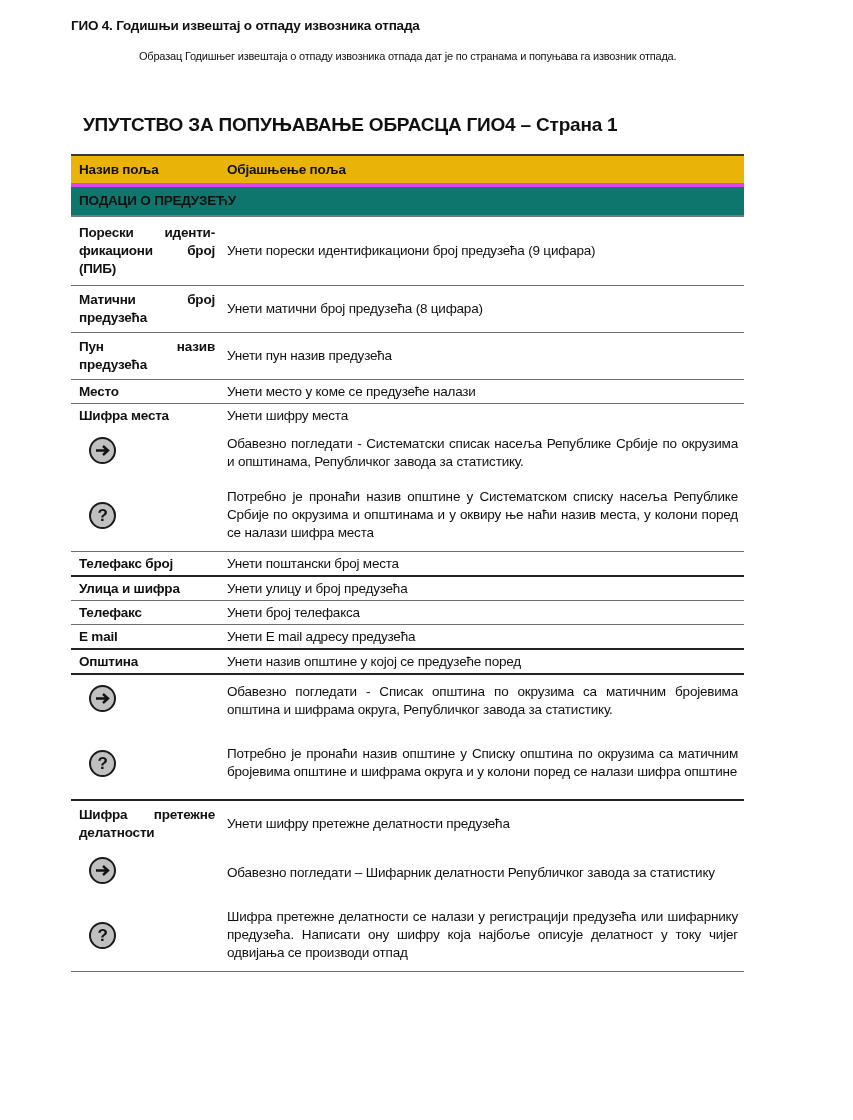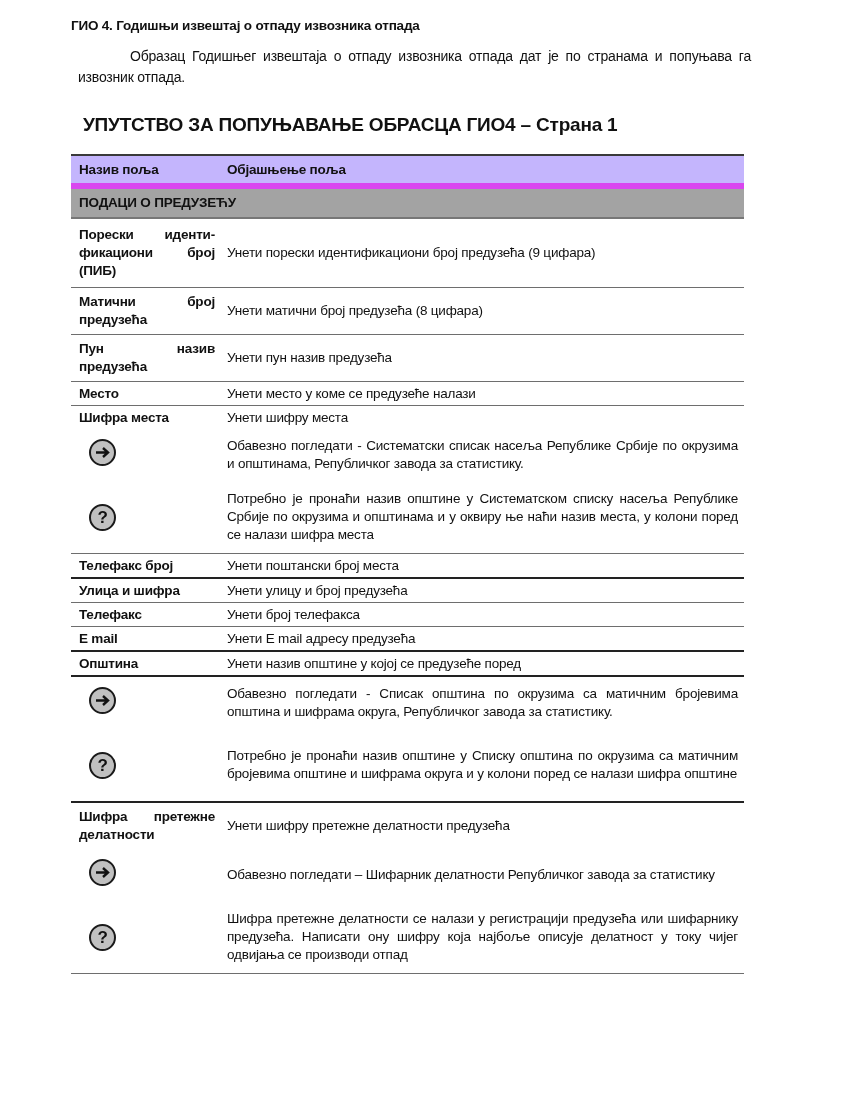--- a/index.html
+++ b/index.html
@@ -6,42 +6,42 @@
   body {
     width: 853px; height: 1120px; position: relative; overflow: hidden;
     font-family: "Liberation Sans", sans-serif; color: #111;
   }
   .page { position: absolute; left: 71px; top: 0; width: 673px; }
   .title {
     position: absolute; left: 0; top: 18px; font-size: 13.5px; font-weight: bold;
     letter-spacing: -0.2px;
   }
   .intro {
-    position: absolute; left: 7px; top: 46px; width: 673px; font-size: 14px;
+    position: absolute; left: 16px; top: 46px; width: 673px; font-size: 11px;
     line-height: 21px; text-align: justify; letter-spacing: -0.2px;
   }
   .intro .indent { display: inline-block; width: 52px; }
   .subtitle {
     position: absolute; left: 12px; top: 114px; font-size: 19px; font-weight: bold;
     letter-spacing: -0.2px;
   }
   table {
     position: absolute; left: 0; top: 154px; width: 673px;
     border-collapse: collapse; font-size: 13.5px; letter-spacing: -0.2px;
   }
   td { vertical-align: middle; padding: 0 4px 0 8px; line-height: 18px; }
   .col1 { width: 136px; font-weight: bold; padding-left: 8px; }
   .col1 .just { text-align: justify; text-align-last: justify; display:block; }
   .col2 { text-align: justify; padding-right: 6px; }
   tr.head td {
-    background: #c4b5fd; border-top: 2px solid #3a3a3a; border-bottom: 6px solid #d946ef;
+    background: #eab308; border-top: 2px solid #3a3a3a; border-bottom: 4px solid #d946ef;
     height: 27px; font-weight: bold;
   }
   tr.section td {
-    background: #a3a3a3; border-bottom: 2px solid #777; height: 28px; font-weight: bold;
+    background: #0f766e; border-bottom: 2px solid #777; height: 28px; font-weight: bold;
   }
   tr.row td { border-bottom: 1.5px solid #6e6e6e; }
   tr.row.dark td { border-bottom: 2px solid #222; }
   tr.row.nob td { border-bottom: none; }
   tr.h2 td { height: 23px; }
   tr.h3 td { height: 46px; }
   tr.h4 td { height: 68px; }
   tr.icon-row td { height: 52px; }
   tr.icon-row.tall td { height: 72px; }
   .icon {

